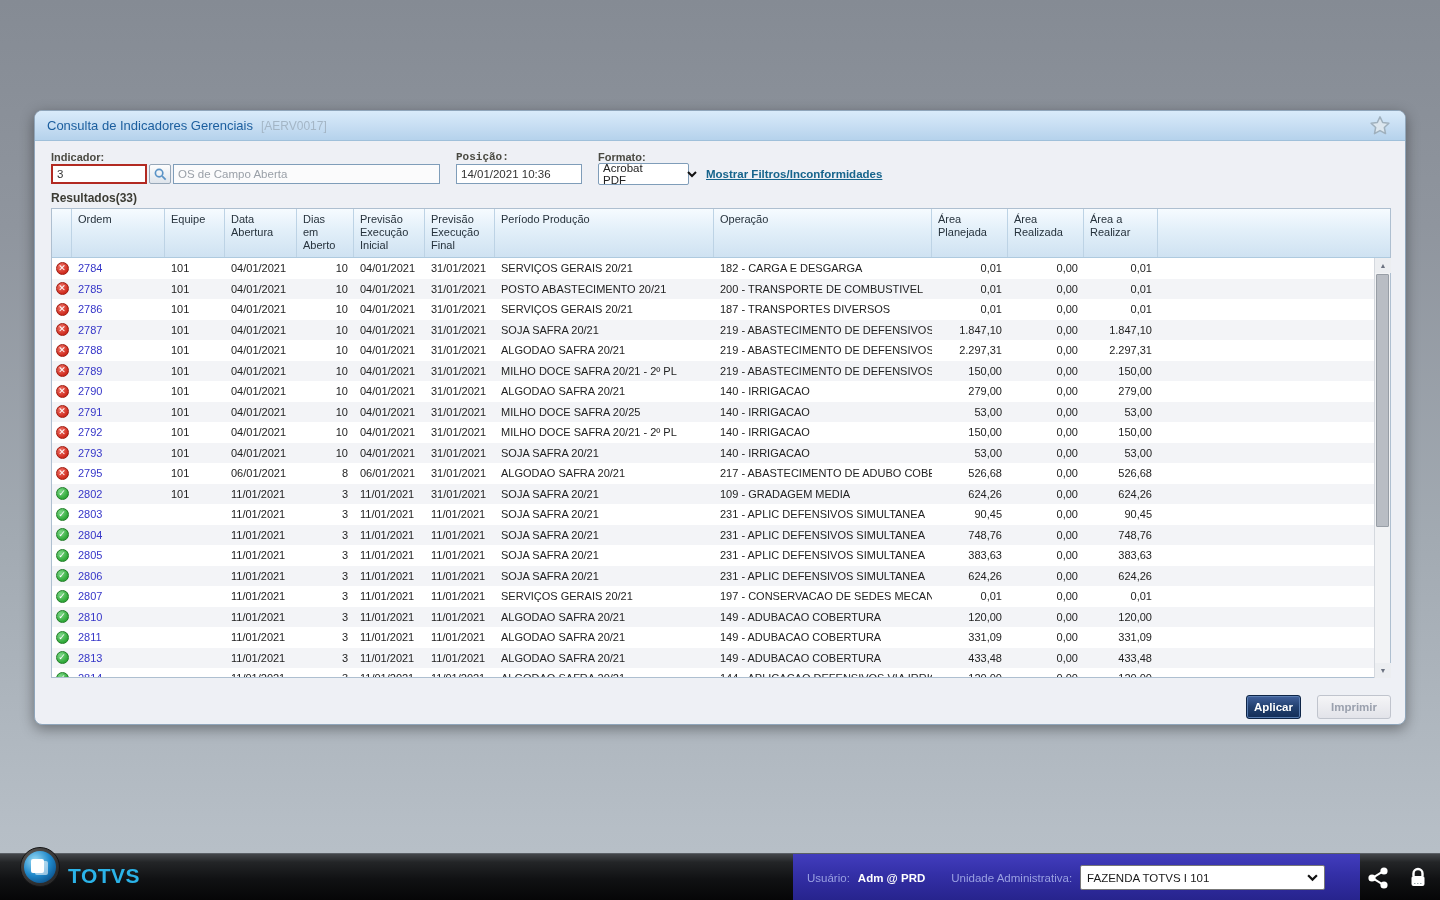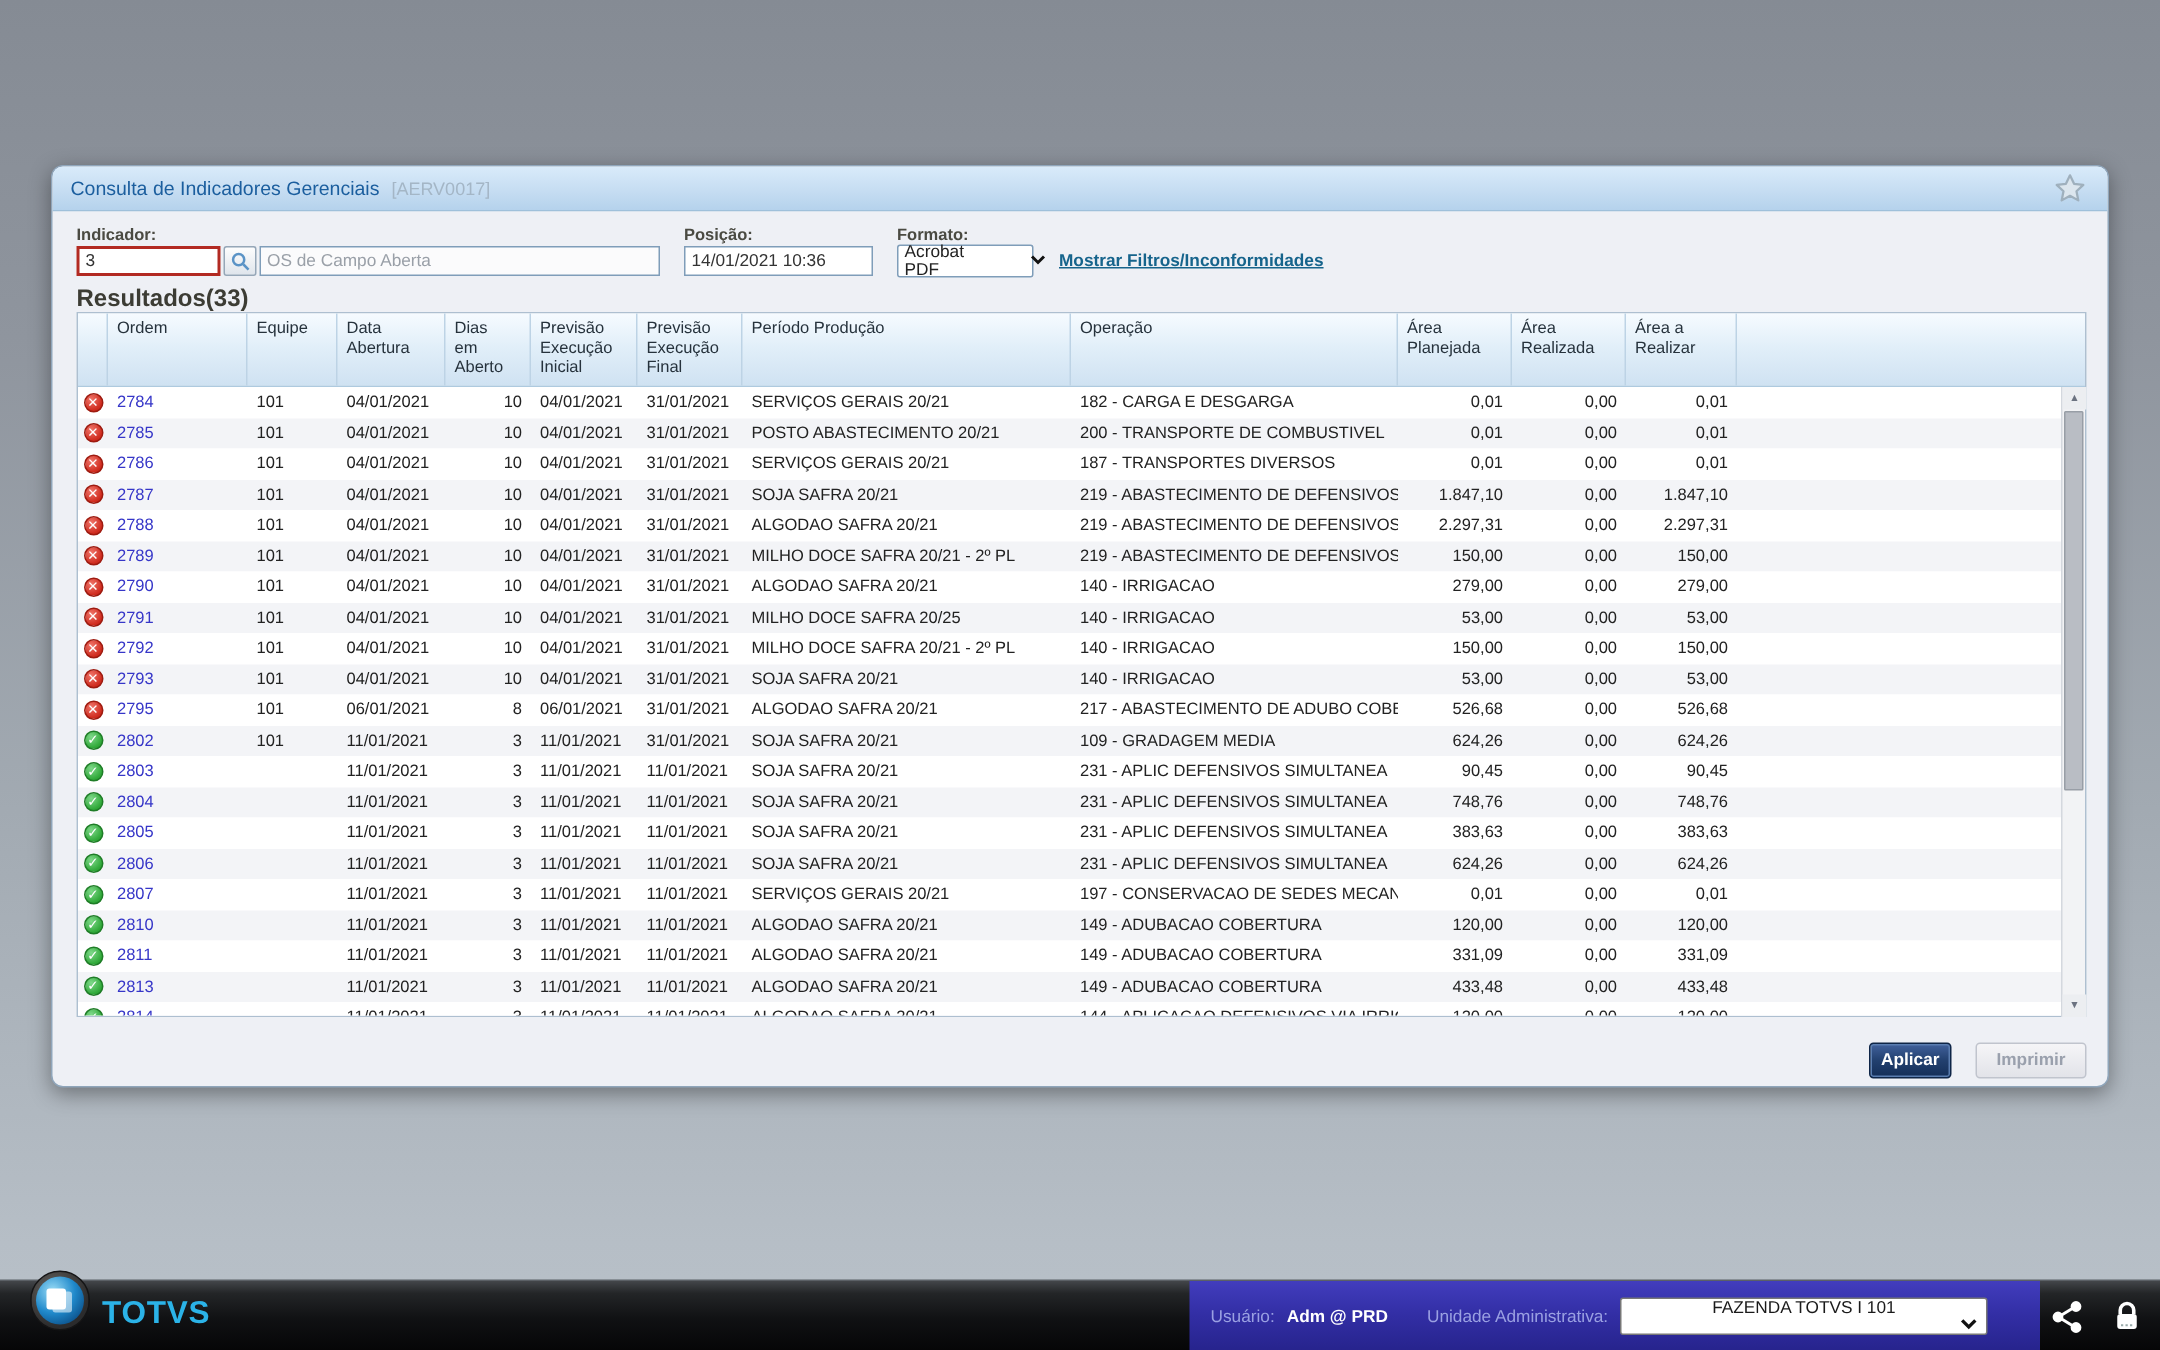--- a/index.html
+++ b/index.html
@@ -27,21 +27,21 @@
   .ind-input { border:2px solid #b22a22; font-weight:normal; }
   .search-btn { position:absolute; width:22px; height:20px; border:1px solid #96a7b8; border-radius:2px;
                 background:linear-gradient(180deg,#fdfdfd,#dfe5ec); display:flex; align-items:center;
                 justify-content:center; cursor:pointer; }
   .desc-input { background:#fbfbfc; color:#9aa0a8; }
   .fselect { position:absolute; height:22px; border:1px solid #7f9db9; background:#fff; border-radius:2px;
              display:flex; align-items:center; font-size:11.5px; color:#222; padding:0 4px; cursor:pointer;gap:44px; }
   .fselect .chev { margin-left:auto; }
   .flink { position:absolute; font-size:11.5px; font-weight:bold; color:#16648c;
            text-decoration:underline; cursor:pointer; }
-  .results { position:absolute; left:16px; top:80px; font-size:16px; font-weight:bold; color:#3c3c34; }
+  .results { position:absolute; left:16px; top:80px; font-size:12px; font-weight:bold; color:#3c3c34; }
 
   
   .table { position:absolute; left:16px; top:97px; width:1340px; height:470px;
            background:#fff; border:1px solid #aebfd0; }
   .thead { display:flex; height:49px; background:linear-gradient(180deg,#f6fbff 0%,#e2eff9 45%,#cfe2f2 100%);
            border-bottom:1px solid #aecadf; }
   .th { font-size:11px; color:#26323c; padding:4px 16px 0 6px; border-right:1px solid #bdd3e5;
         line-height:13px; overflow:hidden; }
   .tbody { position:relative; height:419px; overflow:hidden; background:#fff; }
   .trow { display:flex; height:20.5px; align-items:center; background:#fff; }
@@ -91,21 +91,21 @@
   .logo .doc { position:absolute; left:7px; top:8px; width:13px; height:14px; background:#fff;
                border-radius:2px; box-shadow:4px 2px 0 rgba(255,255,255,.55); }
   .brand { position:absolute; left:68px; top:10px; font-size:21px; font-weight:bold; color:#2bb3e8;
            letter-spacing:.5px; }
   .user-panel { position:absolute; left:793px; top:0; width:567px; height:47px;
                 background:linear-gradient(180deg,#423dbd 0%,#332fa6 45%,#26238c 100%);
                 display:flex; align-items:center; padding:0 14px; gap:8px; }
   .up-label { font-size:11.5px; color:#9aa0e2; }
   .up-value { font-size:11.5px; color:#fff; font-weight:bold; margin-right:18px; }
   .bb-select { width:245px; height:25px; background:#fff; border:1px solid #777; border-radius:2px;
-               display:flex; align-items:center; font-size:11.5px; color:#1a1a1a; padding:0 6px; cursor:pointer;flex-direction:column; }
+               display:flex; align-items:center; font-size:11.5px; color:#1a1a1a; padding:0 6px; cursor:pointer; }
   .bb-select .chev { margin-left:auto; }
   .bb-icons { position:absolute; right:10px; top:0; height:47px; display:flex; align-items:center; gap:16px; }
   .bb-ic { width:24px; height:24px; cursor:pointer; }
 </style>
 </head>
 <body>
 
 <div class="page">
 
   <div class="window">
@@ -123,21 +123,21 @@
     <span class="flabel" style="left:16px; top:40px;">Indicador:</span>
     <input class="finput ind-input" style="left: 16px; top: 53px; width: 96px;" value="3">
     <span class="search-btn" style="left:114px; top:53px;">
       <svg width="13" height="13" viewBox="0 0 14 14">
           <circle cx="5.5" cy="5.5" r="4" fill="none" stroke="#5a93c6" stroke-width="1.8"></circle>
           <line x1="8.8" y1="8.8" x2="12.6" y2="12.6" stroke="#5a93c6" stroke-width="1.8"></line>
         </svg>
     </span>
     <input class="finput desc-input" style="left: 138px; top: 53px; width: 267px;" readonly="" value="OS de Campo Aberta">
 
-    <span class="flabel" style="left:421px; top:40px;">Posição:</span>
+    <span class="flabel" style="left:421px; top:40px;font-family:Liberation Mono, monospace;">Posição:</span>
     <input class="finput" style="left: 421px; top: 53px; width: 126px;" value="14/01/2021 10:36">
 
     <span class="flabel" style="left:563px; top:40px;">Formato:</span>
     <div class="fselect" style="left:563px; top:52px; width:91px;">
       <span>Acrobat PDF</span>
       <span class="chev"><svg width="10" height="7" viewBox="0 0 10 7">
             <path d="M1 1l4 4 4-4" fill="none" stroke="#111" stroke-width="2"></path>
           </svg></span>
     </div>
 

